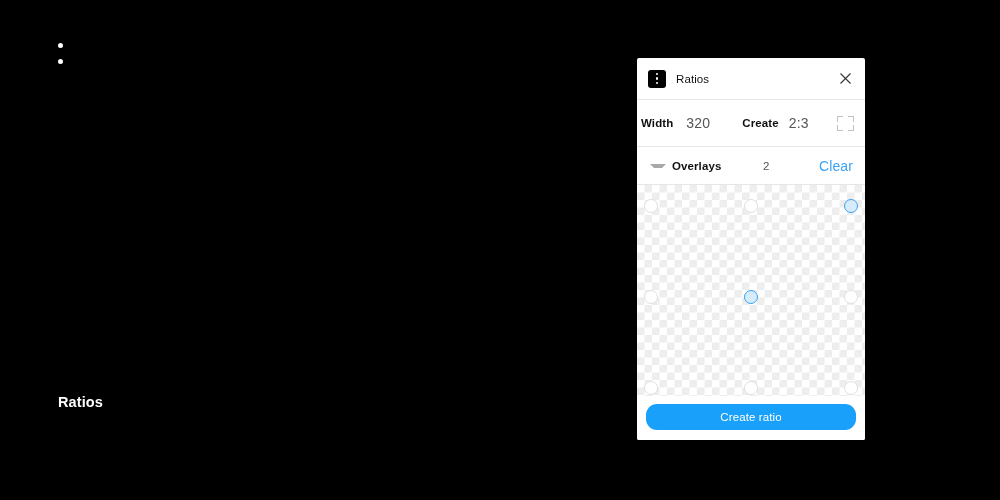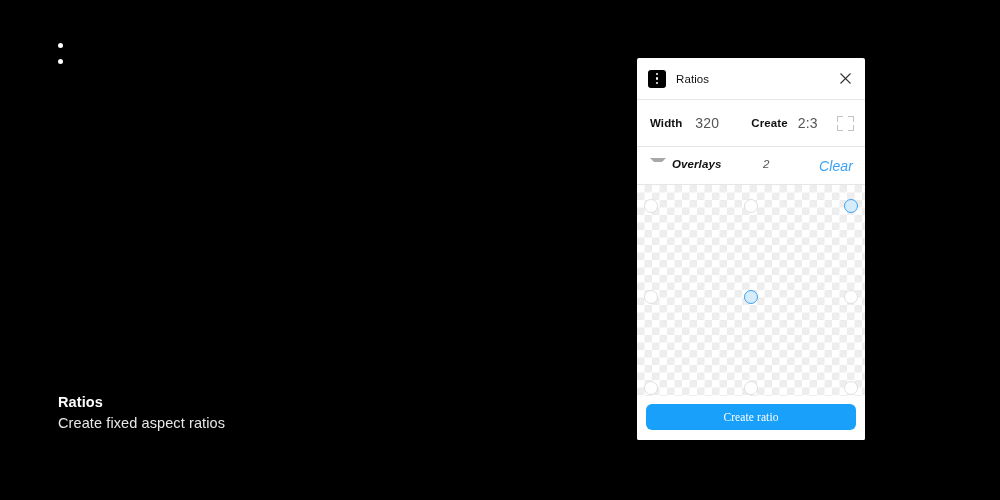--- a/index.html
+++ b/index.html
@@ -123,21 +123,21 @@
     justify-content: center;
     cursor: pointer;
   }
 
   
   .props-row {
     height: 47px;
     flex: 0 0 47px;
     display: flex;
     align-items: center;
-    padding: 0 10px 0 13px;
+    padding: 0 10px 0 4px;
     border-bottom: 1px solid #e6e6e6;
     box-sizing: border-box;
     justify-content: flex-end;
   }
   .field-label {
     font-size: 11.5px;
     font-weight: bold;
     color: #111111;
     letter-spacing: 0.1px;
   }
@@ -190,22 +190,22 @@
   }
   .overlays-count {
     font-size: 11.5px;
     color: #555555;
     position: absolute;
     left: 113px;
   }
   .overlays-inner {
     position: relative;
     display: flex;
+    align-items: center;
     width: 100%;
-    font-style: italic;
   }
   .clear-link {
     font-size: 14px;
     color: #3aa3f5;
     cursor: pointer;
     margin-left: auto;
     letter-spacing: 0.1px;
   }
 
   
@@ -241,39 +241,38 @@
     height: 44px;
     padding: 8px 9px 10px 9px;
     box-sizing: border-box;
     background: #ffffff;
   }
   .primary-btn {
     width: 100%;
     height: 100%;
     background: #18a0fb;
     border: none;
-    border-radius: 6px;
+    border-radius: 11px;
     color: #ffffff;
     font-size: 11.5px;
-    font-family: Liberation Serif, serif;
+    font-family: Liberation Sans, sans-serif;
     letter-spacing: 0.1px;
     cursor: pointer;
   }
 </style>
 </head>
 <body>
 
 <ul class="bullet-list">
   <li></li>
   <li></li>
 </ul>
 
 <div class="promo">
   <div class="promo-title">Ratios</div>
-  <div class="promo-line">Create fixed aspect ratios</div>
 </div>
 
 <div class="panel">
 
   <div class="panel-header">
     <div class="app-icon">
       <i></i>
         <i></i>
         <i></i>
     </div>

